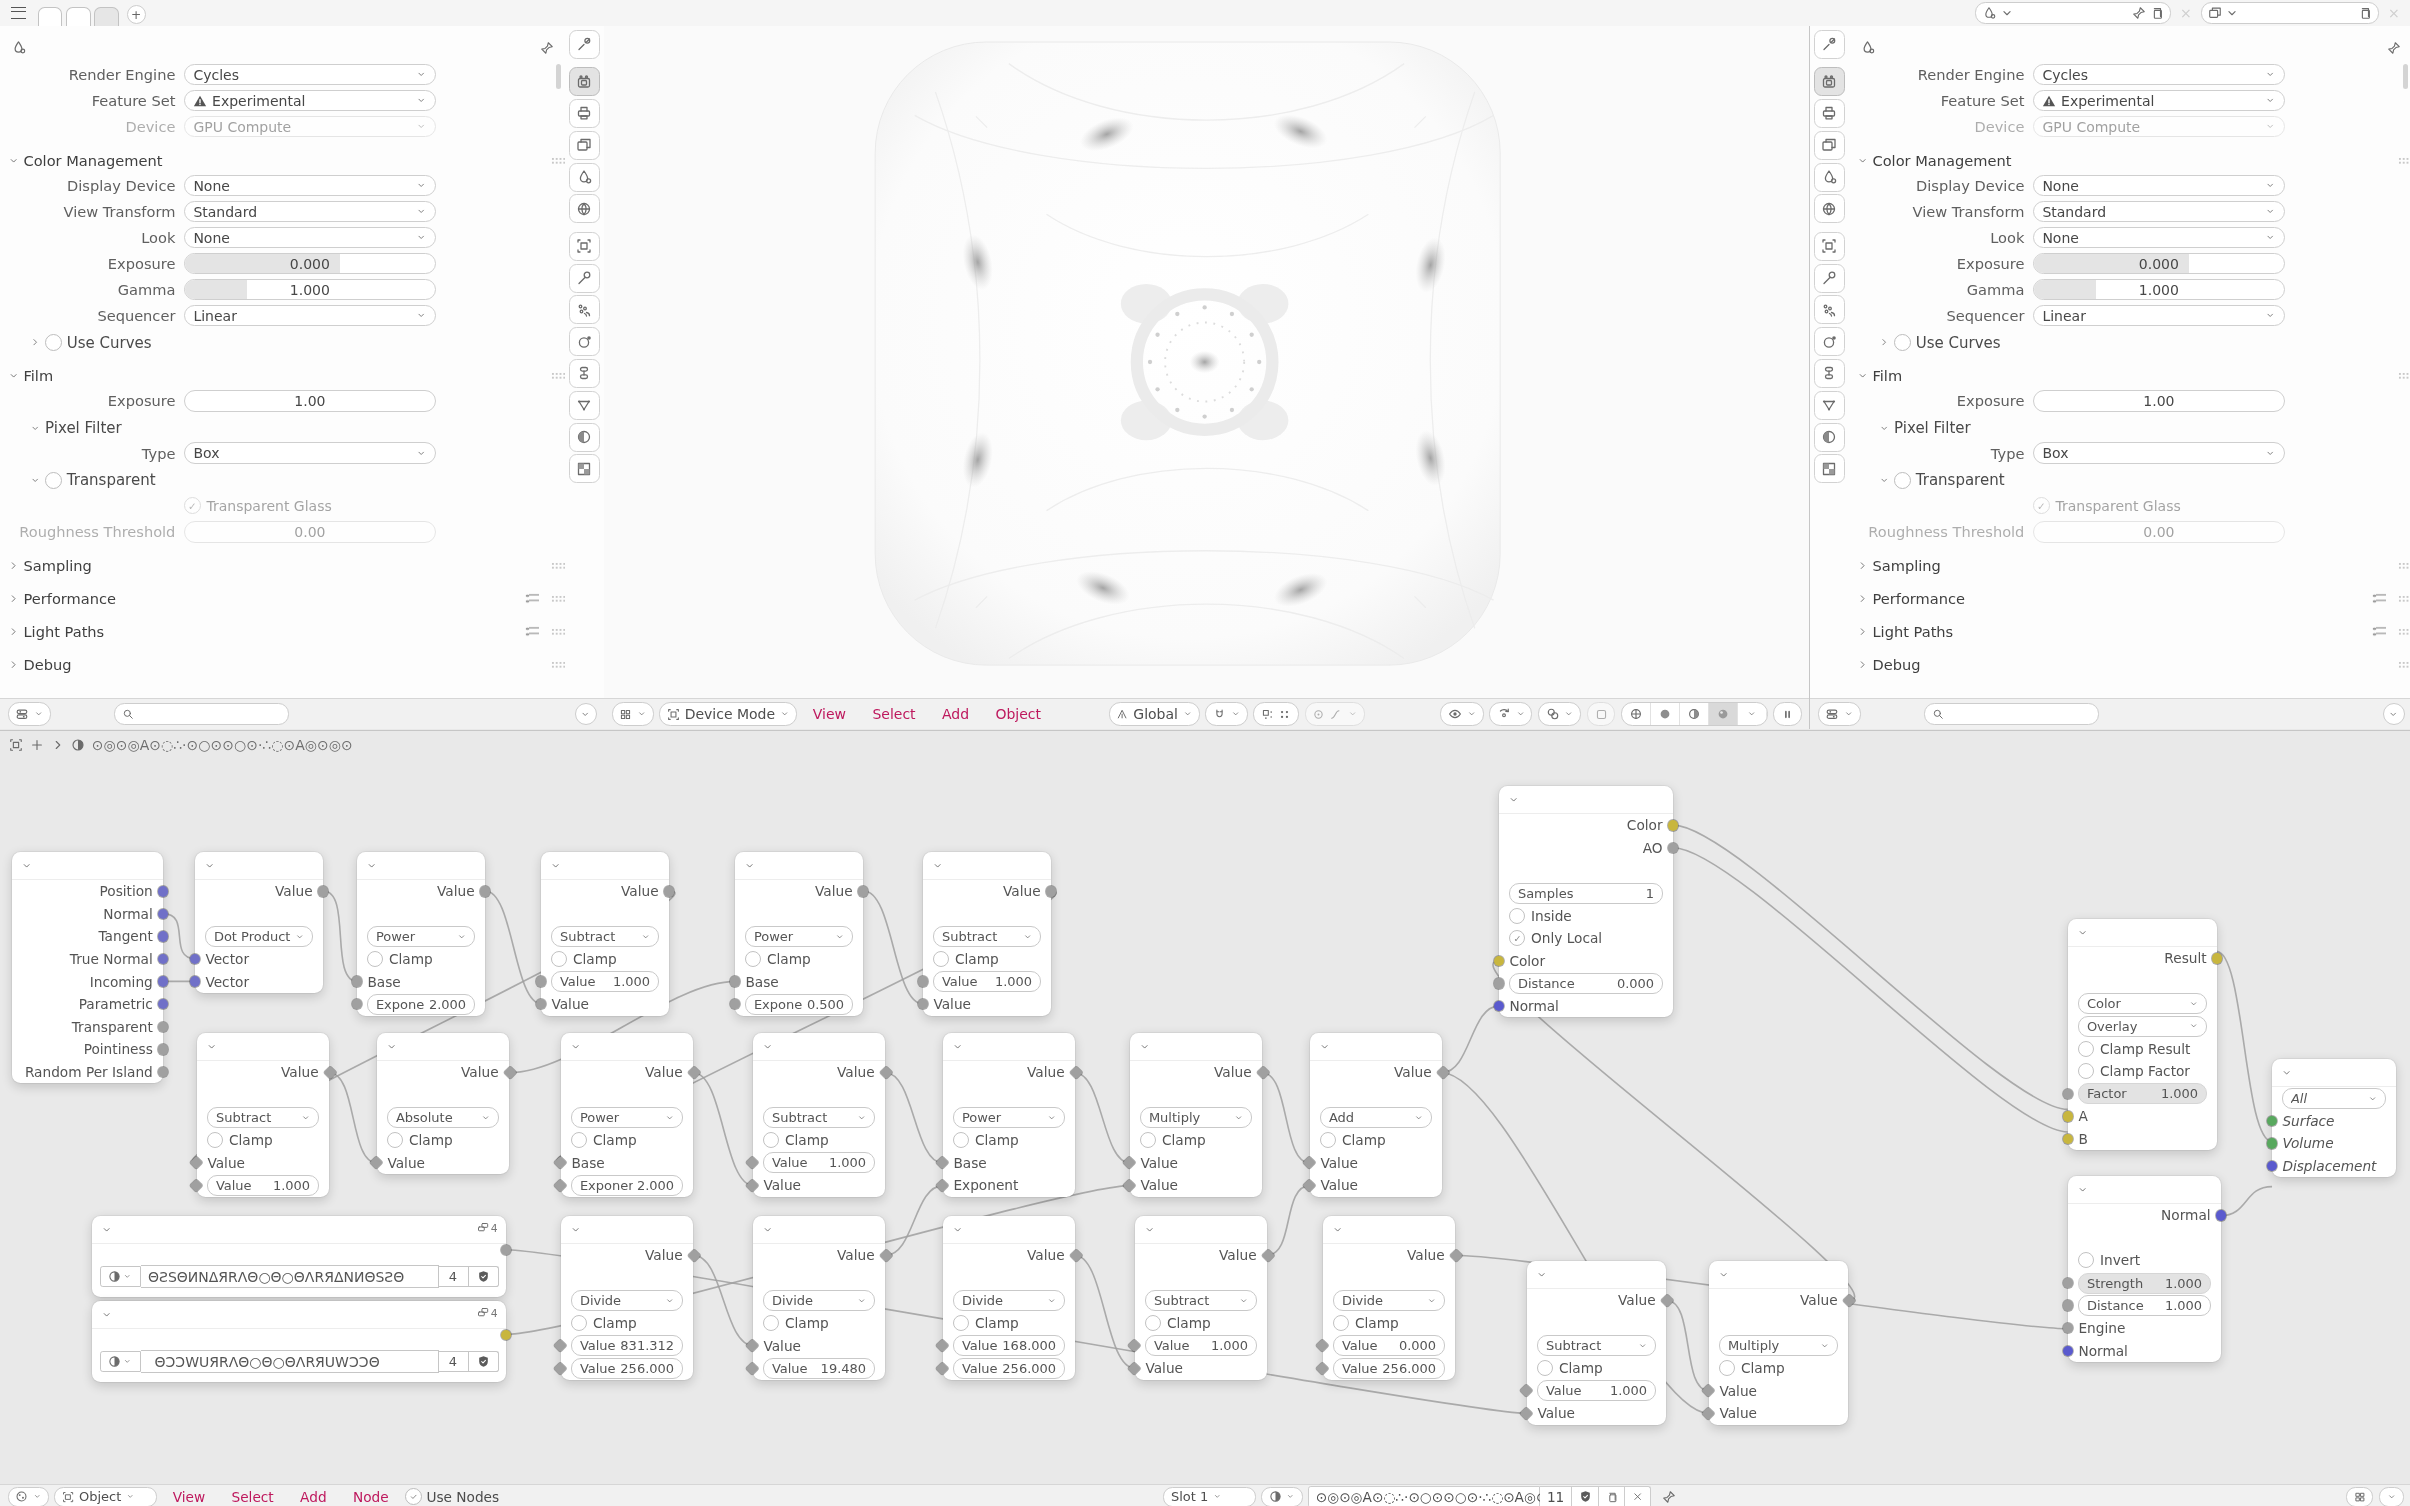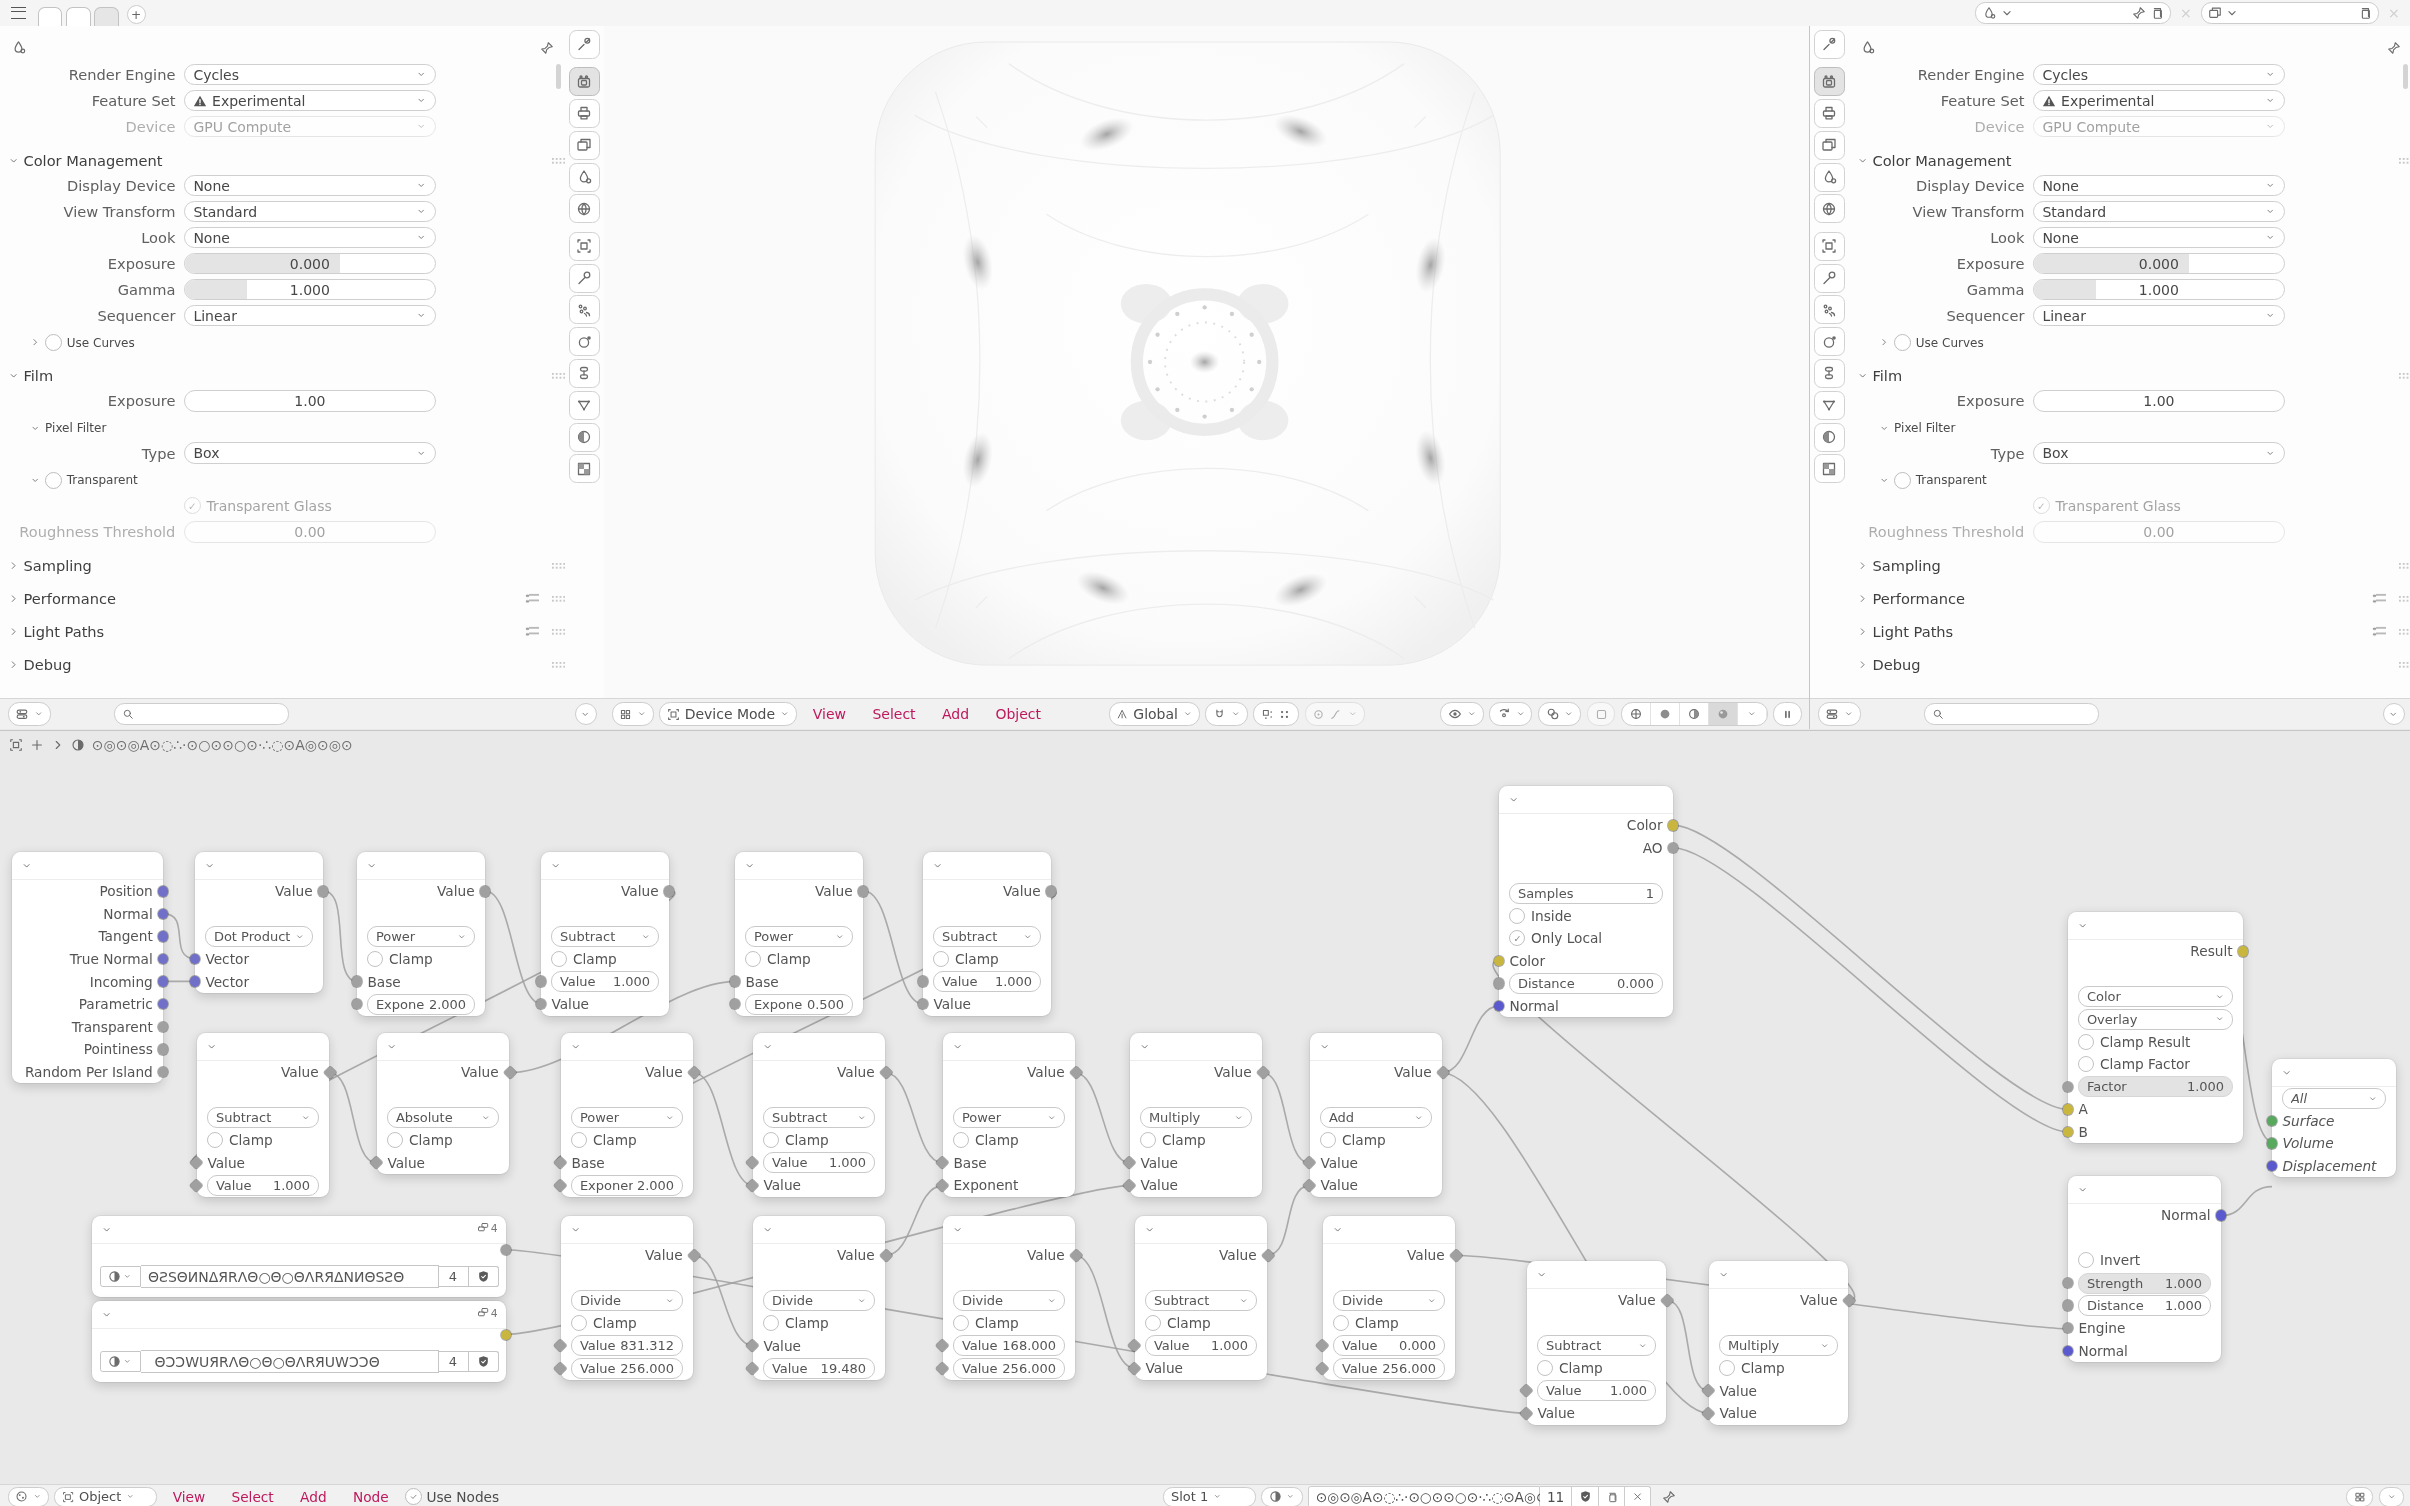--- a/index.html
+++ b/index.html
@@ -33,21 +33,21 @@
   .prow{display:flex;align-items:center;height:26px;padding-left:9.4px}
   .plabel{width:166px;text-align:right;padding-right:8.5px;color:#5f5f5f;font-size:14.6px;flex:none;white-space:nowrap}
   .pwidget{width:252px;flex:none;position:relative}
   .wsel,.wfield,.wslider{height:21.7px;border:0.9px solid #cfcfcf;border-radius:11.3px;background:#fff;display:flex;align-items:center;padding:0 8.5px;font-size:14px;color:#474747;box-sizing:border-box}
   .wsel .v{flex:1;overflow:hidden}
   .wslider,.wfield{justify-content:center;position:relative;overflow:hidden}
   .wslider .fill{position:absolute;left:0;top:0;bottom:0;background:#e4e4e4}
   .wslider .v,.wfield .v{position:relative}
   .dis{opacity:.5}
   .sect{display:flex;align-items:center;height:24.5px;margin-top:8.5px;padding-left:7.5px;color:#3f3f3f;font-size:14.6px;gap:4.7px}
-  .sub{display:flex;align-items:center;height:24.5px;margin-top:1.9px;padding-left:30px;color:#4a4a4a;font-size:12px;gap:4.7px}
+  .sub{display:flex;align-items:center;height:24.5px;margin-top:1.9px;padding-left:30px;color:#4a4a4a;font-size:15px;gap:4.7px}
   .grip{width:14px;height:7.5px;background-image:radial-gradient(#c8c8c8 0.9px,transparent 1.2px);background-size:3.8px 3.8px;margin-left:7.5px}
   .listic{width:14px;height:11.3px;background-image:linear-gradient(#b9b9b9 1.9px,transparent 1.9px),radial-gradient(circle 1.4px,#9d9d9d 1.3px,transparent 1.5px);background-size:100% 5.6px,4.7px 5.6px;background-position:3.8px 0.9px,0 0;background-repeat:repeat-y;margin-left:auto}
   .ckc{width:15px;height:15px;border:0.9px solid #bdbdbd;border-radius:50%;background:#fff;display:inline-flex;align-items:center;justify-content:center;font-size:10.4px;color:#777;flex:none}
   .sbar{position:absolute;width:5.6px;height:24.5px;border-radius:2.8px;background:#d4d4d4}
   .pfoot{position:absolute;left:0;right:0;bottom:0;height:30px}
   .search{height:20px;border:0.9px solid #cdcdcd;border-radius:10.4px;background:#fff;display:flex;align-items:center;padding:0 6.6px;gap:4.7px}
   .circbtn{width:20px;height:20px;border:0.9px solid #cdcdcd;border-radius:50%;background:#fff;display:flex;align-items:center;justify-content:center}
   .pinw{margin-left:auto}
   
   #viewport{left:604px;top:26px;width:1205px;height:703px;background:#fafafa;overflow:hidden}
@@ -1945,21 +1945,21 @@
           <span class="npill">
             <span class="lab">Distance</span>
             <span class="val">0.000</span>
           </span>
         </div>
         <div class="nrow">
           <span class="sock l" style="background: rgb(90, 90, 206);"></span>
           <span>Normal</span>
         </div>
       </div>
-      <div class="node" style="left: 2068px; top: 181px; width: 175px;">
+      <div class="node" style="left: 2068px; top: 188px; width: 149px;">
         <div class="nhead">
           <svg class="ic" width="11.3" height="11.3" viewBox="0 0 16 16">
             <path d="M4.5 6.5l3.5 3.5 3.5-3.5"></path>
           </svg>
         </div>
         <div class="nrow o">
           <span>Result</span>
           <span class="sock r" style="background: rgb(200, 182, 62);"></span>
         </div>
         <div class="nrow"></div>

